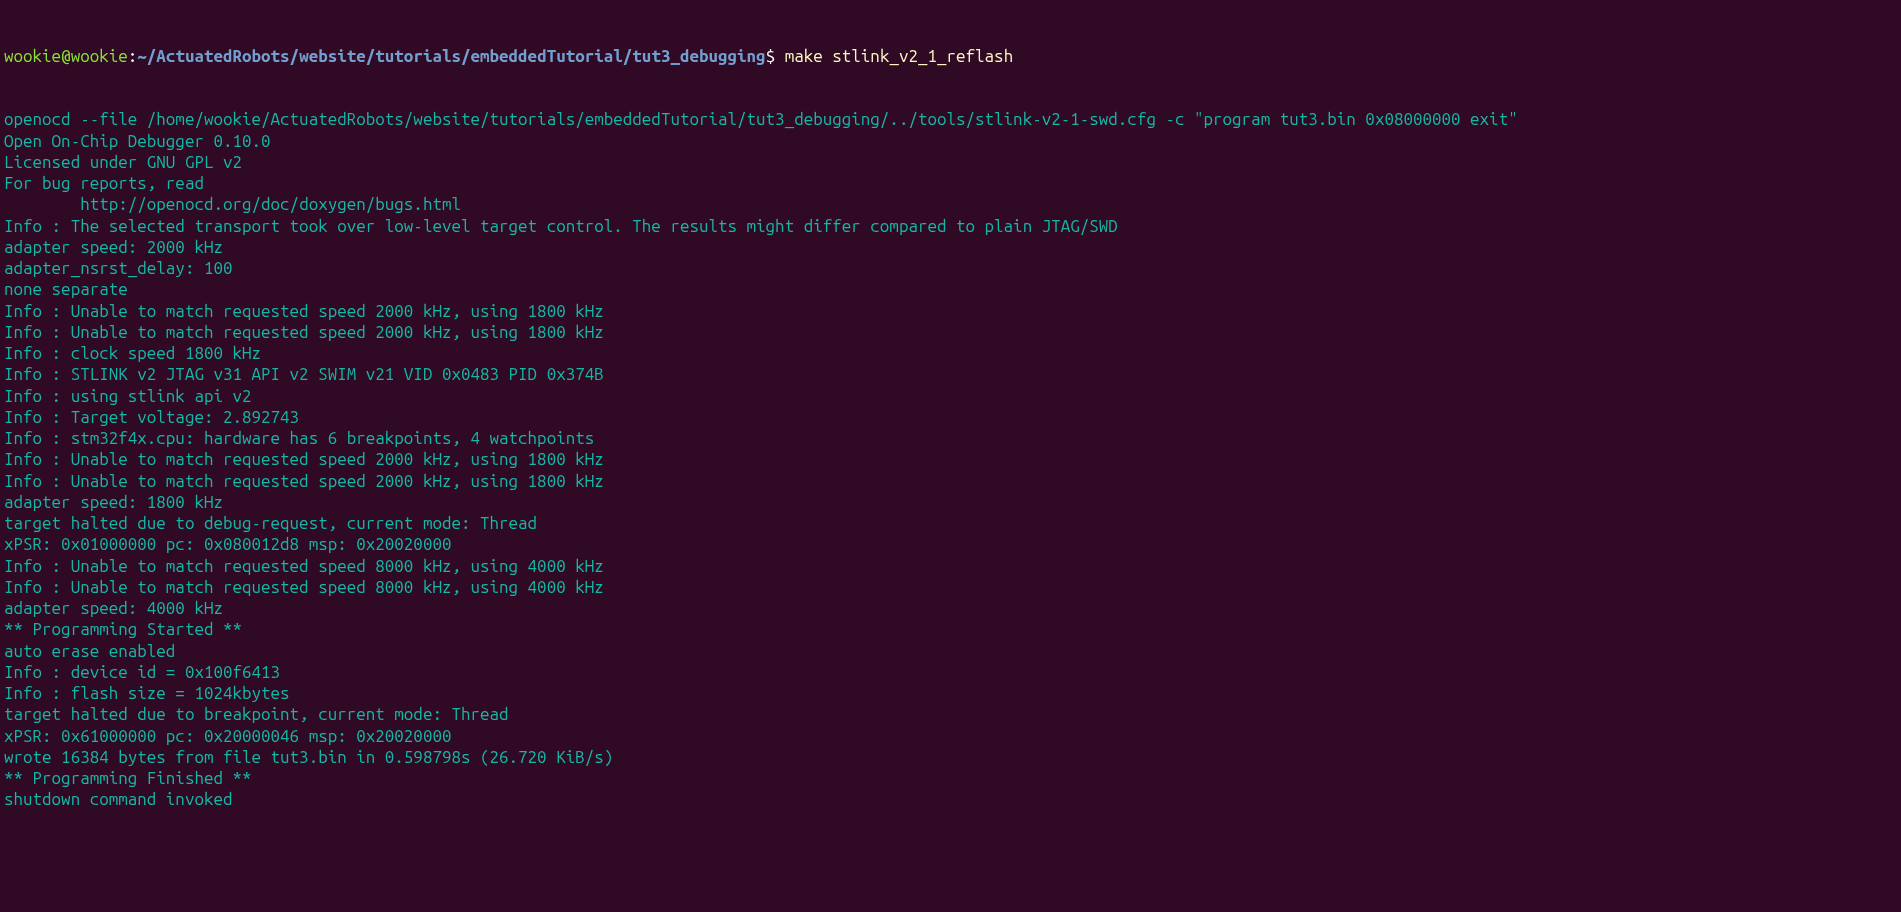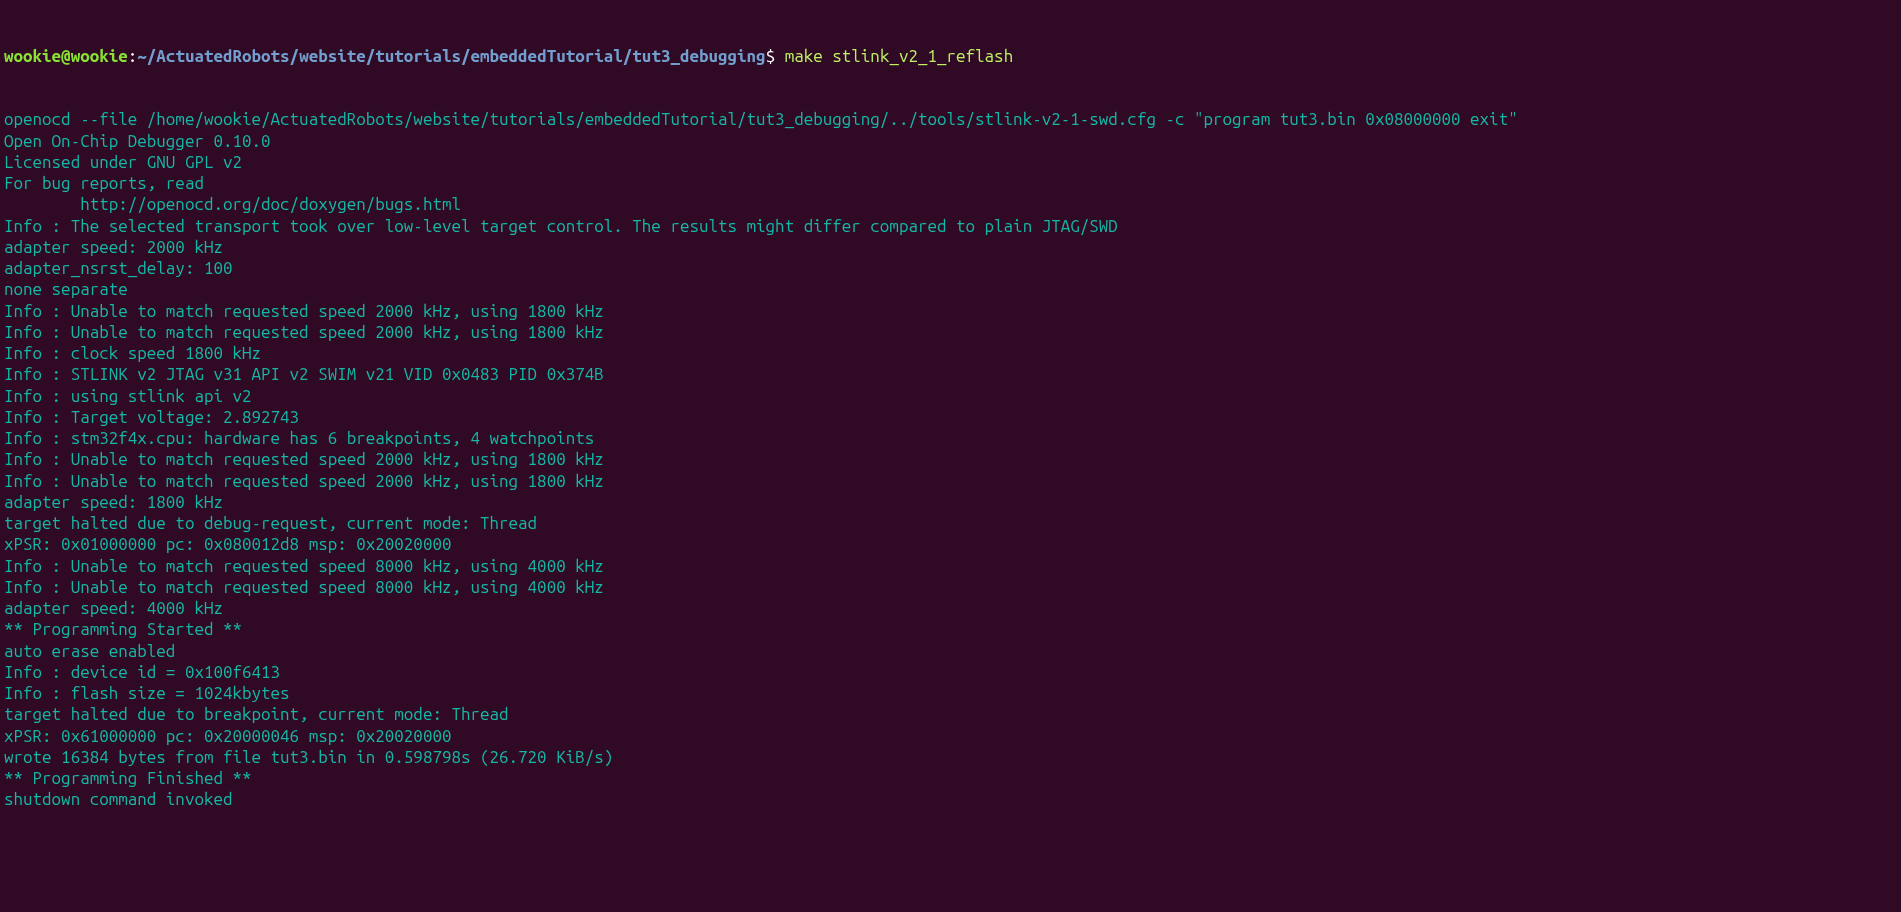--- a/index.html
+++ b/index.html
@@ -17,35 +17,35 @@
       width: 1901px;
       height: 912px;
       overflow: hidden;
     }
     .terminal {
       white-space: pre-wrap;
       word-break: break-all;
     }
     .prompt-user {
       color: #8ae234;
-      font-weight: bold;
+      font-weight: normal;
     }
     .prompt-colon {
       color: #ffffff;
     }
     .prompt-path {
       color: #729fcf;
       font-weight: bold;
       margin-top: 43px;
     }
     .prompt-dollar {
       color: #ffffff;
     }
     .command {
-      color: #bef264;
+      color: #fef9c3;
     }
     .output-line {
       color: #14b8a6;
     }
   </style>
 </head>
 <body>
 
 <div class="terminal">
   <div><span class="prompt-user">wookie@wookie</span><span class="prompt-colon">:</span><span class="prompt-path">~/ActuatedRobots/website/tutorials/embeddedTutorial/tut3_debugging</span><span class="prompt-dollar">$</span><span class="command"> make stlink_v2_1_reflash</span></div>

